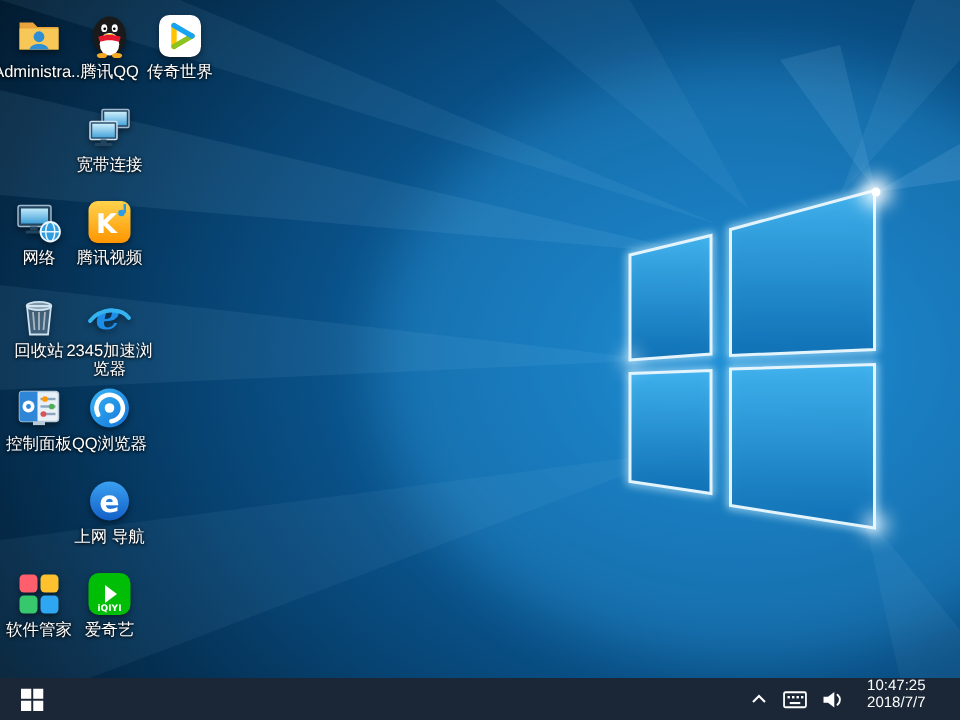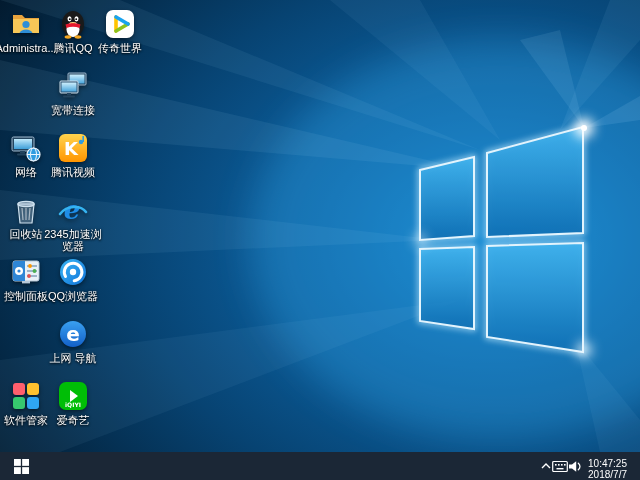--- a/index.html
+++ b/index.html
@@ -9,21 +9,21 @@
   
   .di{position:absolute;width:52px;height:58px;text-align:center;cursor:pointer;}
   .di .art{width:32px;height:32px;margin:0 auto;filter:drop-shadow(0 2px 2px rgba(0,0,0,.45));}
   .di .art svg{display:block;}
   .di .lbl{margin:2px -7px 0;width:66px;font-size:11px;line-height:12px;color:#fff;
     text-shadow:0 1px 2px rgba(0,0,0,.95),0 0 3px rgba(0,0,0,.7);}
   
   .taskbar{position:absolute;left:0;right:0;bottom:0;height:28px;background:#1b2736;
     display:flex;align-items:stretch;z-index:5;}
   .start{width:42px;display:flex;align-items:center;justify-content:center;cursor:pointer;}
-  .tray{margin-left:auto;display:flex;align-items:flex-end;padding-right:2px;}
+  .tray{margin-left:auto;display:flex;align-items:flex-start;gap:10px;padding-right:2px;}
   .tray svg{display:block;}
   .trayicon{display:flex;align-items:center;justify-content:center;height:100%;cursor:pointer;}
   .clock{font-size:10px;line-height:11px;color:#fff;text-align:center;padding:0 5px;cursor:pointer;}
   .showdesktop{width:5px;border-left:1px solid rgba(255,255,255,.25);cursor:pointer;}
 </style>
 </head>
 <body>
 
 <div class="screen">
 

